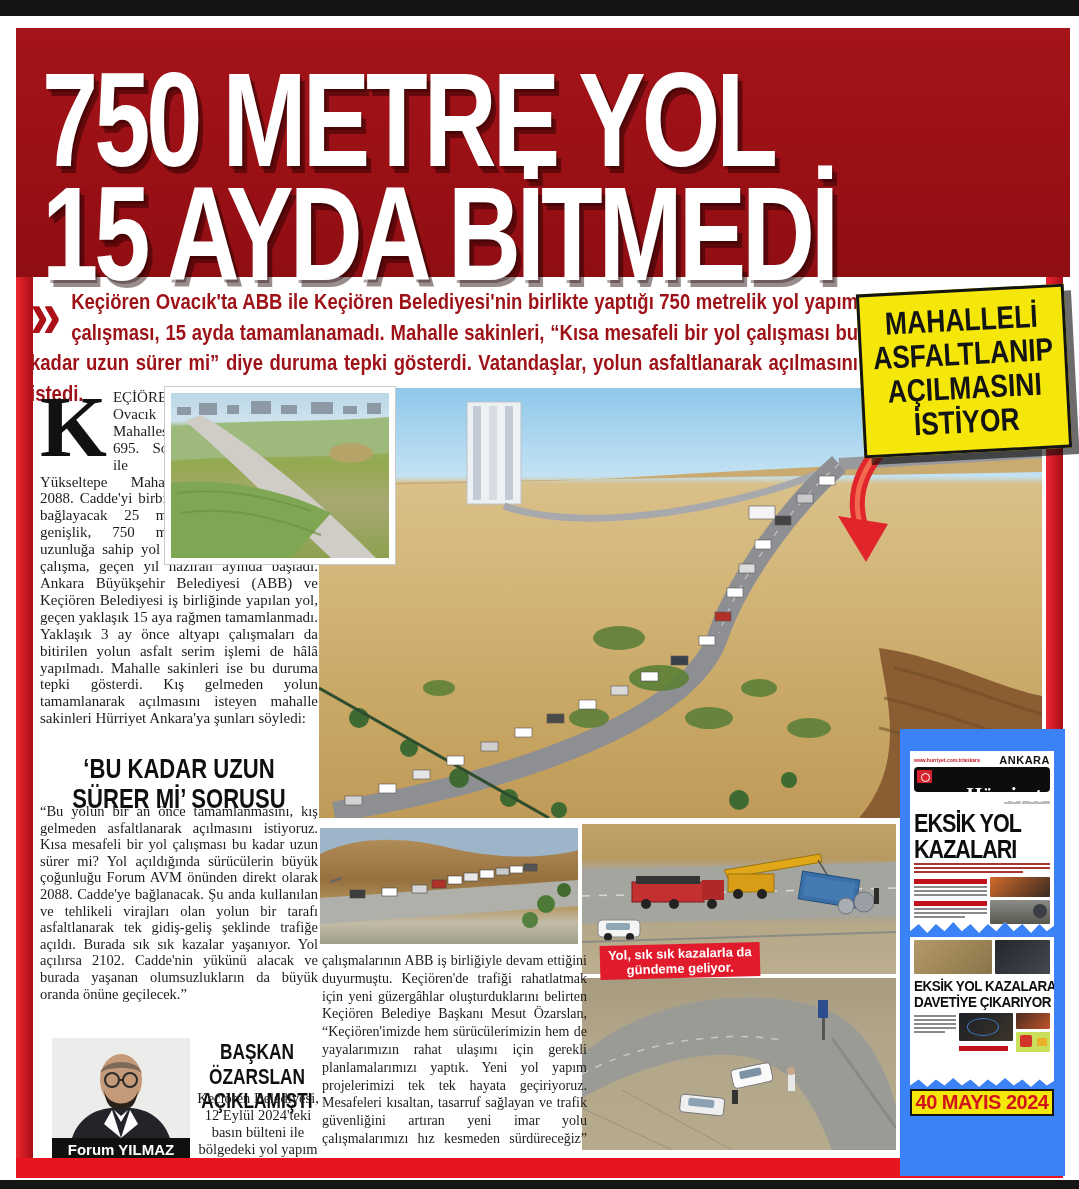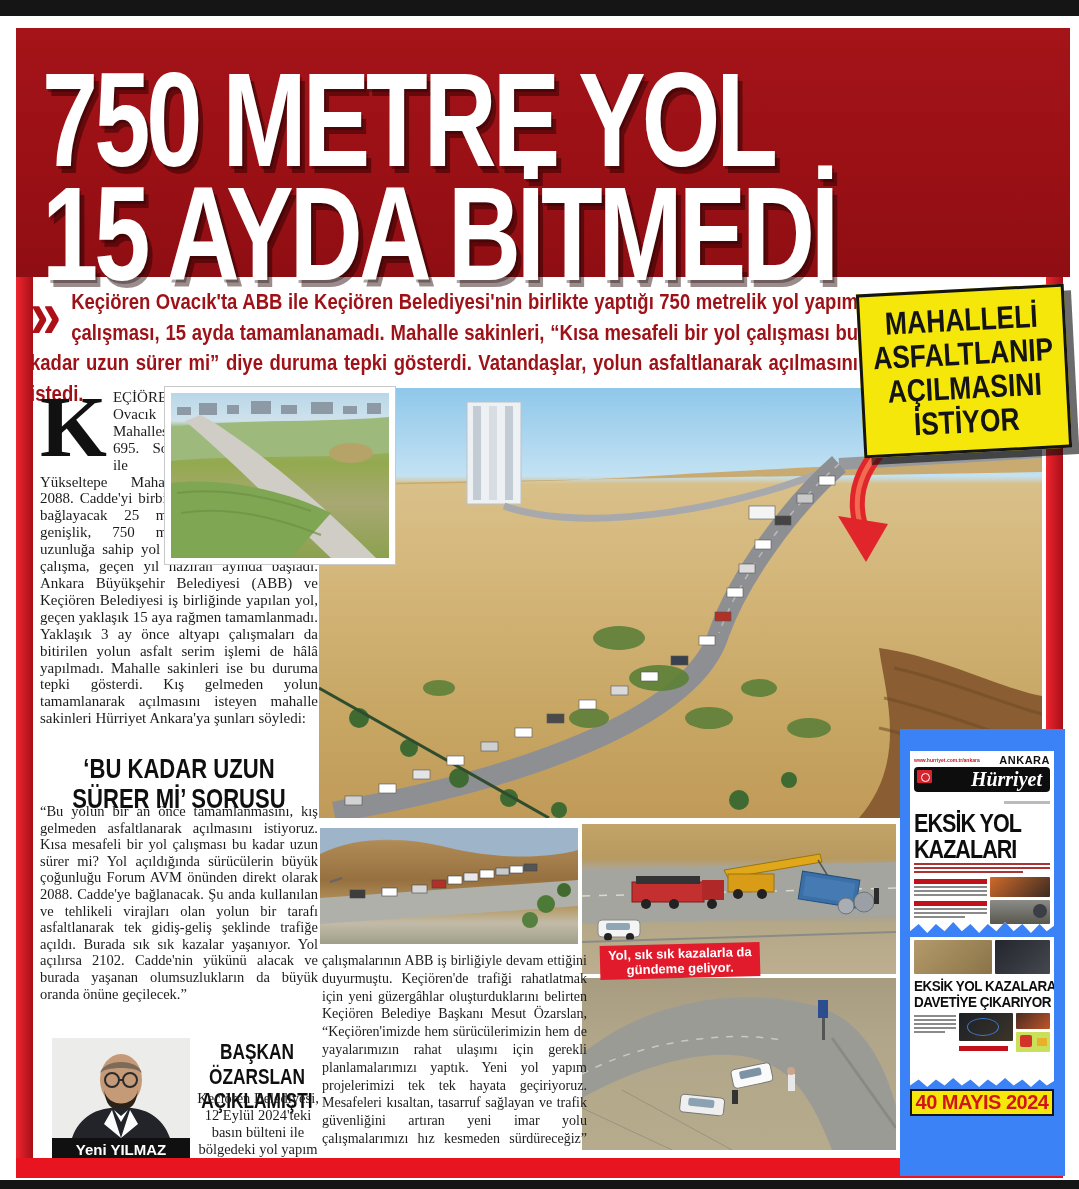--- a/index.html
+++ b/index.html
@@ -79,22 +79,22 @@
   
   #sidebar{left:900px;top:710px;width:165px;height:447px;background:#3b82f6;z-index:5;margin-top:19px;}
   .clip{position:absolute;left:10px;width:144px;background:#fff;padding:3px 4px;box-sizing:border-box;}
   .torn{clip-path:polygon(0 0,100% 0,100% 96%,95% 99%,90% 95%,84% 100%,78% 95%,72% 99%,66% 94%,60% 99%,54% 95%,48% 100%,42% 95%,36% 99%,30% 94%,24% 99%,18% 95%,12% 100%,6% 95%,0 99%);}
   #clip1{top:22px;height:182px;}
   #clip2{top:208px;height:150px;}
   .mini-row{display:flex;justify-content:space-between;align-items:center;}
   #mini-url{color:#c41320;font-size:5px;font-weight:bold;}
   #mini-region{color:#101010;font-size:11px;font-weight:bold;letter-spacing:.5px;}
   #mini-logo{position:relative;background:#0d0d0d;border-radius:4px;height:25px;margin-top:1px;}
-  #mini-logo-text{position:absolute;right:8px;top:0px;color:#fff;font-family:"Liberation Serif",serif;
-     font-style:italic;font-weight:bold;font-size:20px;line-height:25px;}
+  #mini-logo-text{position:absolute;right:8px;top:16px;color:#fff;font-family:"Liberation Serif",serif;
+     font-weight:bold;font-size:20px;line-height:25px;}
   #mini-flag{position:absolute;left:3px;top:3px;width:15px;height:13px;background:#d6232e;border-radius:1px;}
   #mini-flag:after{content:"";position:absolute;left:4px;top:3px;width:7px;height:7px;border-radius:50%;
      border:1.4px solid #fff;}
   .mini-h1{color:#0d0d0d;font-weight:bold;font-size:22px;line-height:21.5px;letter-spacing:-1px;
      transform:scale(0.98,1.2);transform-origin:top left;white-space:nowrap;}
   .tbar{background:#8a8a8a;height:2px;margin:2px 0;}
   .tbar.red{background:#c1121c;height:5px;}
   .pblock{border-radius:1px;}
   .mini-h2{color:#0d0d0d;font-weight:bold;font-size:13.5px;line-height:14px;letter-spacing:-.5px;
      text-align:center;transform:scale(1,1.15);transform-origin:top center;white-space:nowrap;}
@@ -326,21 +326,21 @@
       <path d="M48,36 C50,20 88,20 90,36 C88,28 50,28 48,36 Z" fill="#7d6a58"></path>
       <path d="M52,52 C56,70 82,70 86,52 C84,66 80,72 69,72 C58,72 54,66 52,52 Z" fill="#2a2118"></path>
       <circle cx="60" cy="42" r="7" fill="none" stroke="#2b2b2b" stroke-width="2"></circle>
       <circle cx="78" cy="42" r="7" fill="none" stroke="#2b2b2b" stroke-width="2"></circle>
       <line x1="67" y1="42" x2="71" y2="42" stroke="#2b2b2b" stroke-width="2"></line>
       <path d="M20,100 C28,76 50,68 69,70 C88,68 110,76 118,100 Z" fill="#23242a"></path>
       <polygon points="62,72 69,84 76,72 69,78" fill="#fff"></polygon>
       <path d="M60,72 L69,100 L52,86 Z M78,72 L69,100 L86,86 Z" fill="#fdfdfd"></path>
     </svg>
   </div>
-  <div class="abs" id="murat-band">Yeni YILMAZ</div>
+  <div class="abs" id="murat-band">Forum YILMAZ</div>
 
   <div class="abs" id="sidebar">
 
     <div class="clip torn" id="clip1">
       <div class="mini-row">
         <span id="mini-url">www.hurriyet.com.tr/ankara</span>
         <span id="mini-region">ANKARA</span>
       </div>
       <div id="mini-logo">
         <span id="mini-flag"></span>

